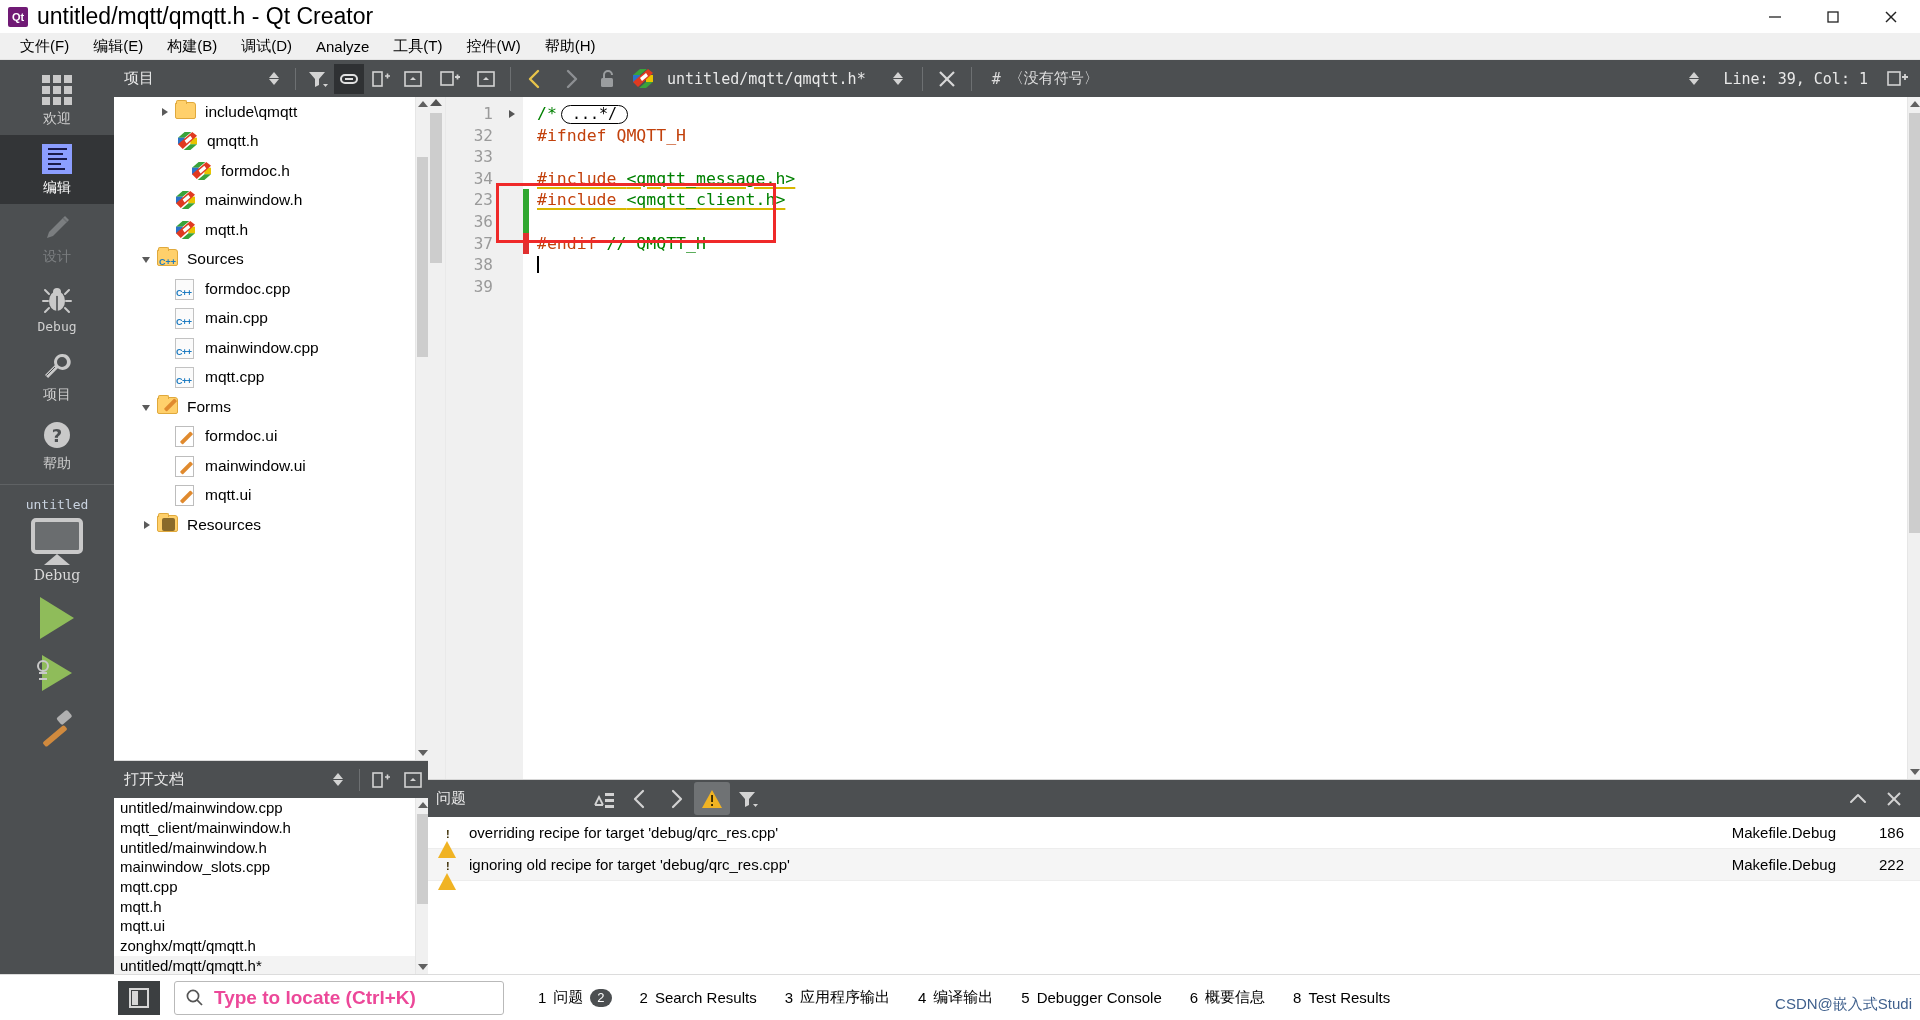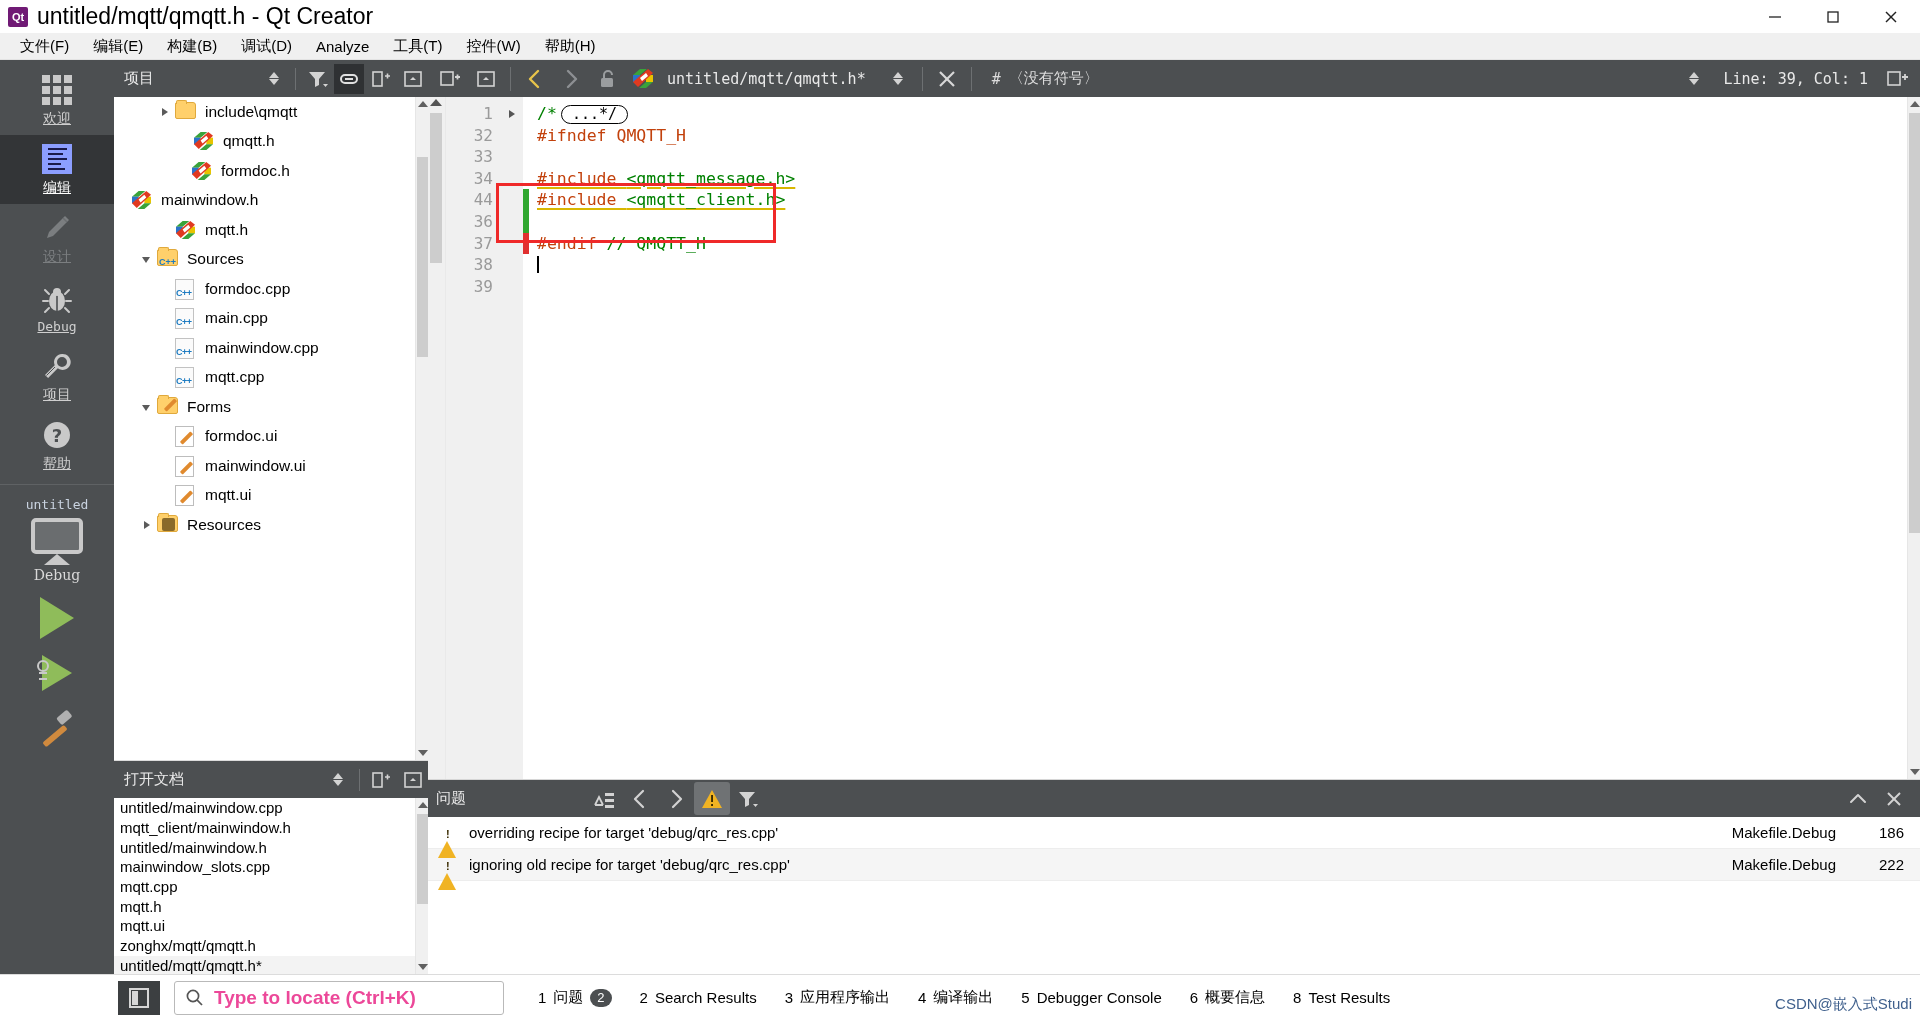--- a/index.html
+++ b/index.html
@@ -45,21 +45,21 @@
 
   
   .modebar {
     width: 114px; flex: 0 0 114px; background: #4c4f51;
     display: flex; flex-direction: column; color: #d6d6d6;
   }
   .mode-top { padding-top: 6px; }
   .mode {
     height: 69px; display: flex; flex-direction: column;
     align-items: center; justify-content: center; gap: 3px;
-    color: #cfcfcf; font-size: 14px; text-decoration: underline;
+    color: #cfcfcf; font-size: 14px;
   }
   .mode.active { background: #333537; color: #ffffff; }
   .mode.disabled { color: #7b7e80; }
   .mode-label { font-size: 14px; font-family: "Liberation Sans", sans-serif; }
   .mode-label.mono { font-family: "DejaVu Sans Mono", monospace; font-size: 13px; }
   .mode-ico { width: 34px; height: 34px; display:flex; align-items:center; justify-content:center; }
 
   .grid-ico { display: grid; grid-template-columns: repeat(3, 8px); grid-template-rows: repeat(3, 8px); gap: 3px; }
   .grid-ico i { background: #c9c9c9; display: block; }
   .edit-ico { width: 30px; height: 30px; background: #8c9eff; display: flex; align-items: center; justify-content: center; }
@@ -390,21 +390,21 @@
 
       <div class="tree">
         <div class="tree-scroll" id="tree-rows">
             <div class="trow" style="padding-left: 44px;">
               <span class="arrow right"></span>
               <span class="ficon">
                 <div class="fd"></div>
               </span>
               <span>include\qmqtt</span>
             </div>
-            <div class="trow" style="padding-left: 62px;">
+            <div class="trow" style="padding-left: 46px;">
               <span class="arrow"></span>
               <span class="ficon"><svg width="21" height="20" viewBox="0 0 22 21">
                   <polygon points="1,7 8,1 15,1 8,7" fill="#3aa33a"></polygon>
                   <polygon points="1,7 8,7 8,14 1,14" fill="#2b72c8"></polygon>
                   <polygon points="14,7 21,7 21,14 14,14" fill="#e8c300"></polygon>
                   <polygon points="14,14 21,14 14,20 7,20" fill="#3aa33a"></polygon>
                   <polygon points="1,14 16,1 21,5 6,19" fill="#e03a20"></polygon>
                   <polygon points="8,10 14,5 16,8 10,13" fill="#ffffff"></polygon>
                 </svg></span>
               <span>qmqtt.h</span>
@@ -414,21 +414,21 @@
               <span class="ficon"><svg width="21" height="20" viewBox="0 0 22 21">
                   <polygon points="1,7 8,1 15,1 8,7" fill="#3aa33a"></polygon>
                   <polygon points="1,7 8,7 8,14 1,14" fill="#2b72c8"></polygon>
                   <polygon points="14,7 21,7 21,14 14,14" fill="#e8c300"></polygon>
                   <polygon points="14,14 21,14 14,20 7,20" fill="#3aa33a"></polygon>
                   <polygon points="1,14 16,1 21,5 6,19" fill="#e03a20"></polygon>
                   <polygon points="8,10 14,5 16,8 10,13" fill="#ffffff"></polygon>
                 </svg></span>
               <span>formdoc.h</span>
             </div>
-            <div class="trow" style="">
+            <div class="trow" style="padding-left: 44px;">
               <span class="arrow"></span>
               <span class="ficon"><svg width="21" height="20" viewBox="0 0 22 21">
                   <polygon points="1,7 8,1 15,1 8,7" fill="#3aa33a"></polygon>
                   <polygon points="1,7 8,7 8,14 1,14" fill="#2b72c8"></polygon>
                   <polygon points="14,7 21,7 21,14 14,14" fill="#e8c300"></polygon>
                   <polygon points="14,14 21,14 14,20 7,20" fill="#3aa33a"></polygon>
                   <polygon points="1,14 16,1 21,5 6,19" fill="#e03a20"></polygon>
                   <polygon points="8,10 14,5 16,8 10,13" fill="#ffffff"></polygon>
                 </svg></span>
               <span>mainwindow.h</span>
@@ -675,21 +675,21 @@
       <div class="code-area">
         <div class="gutter-scroll">
           <div style="position:absolute;top:2px;left:2px;width:0;height:0;border-bottom:7px solid #555;border-left:6px solid transparent;border-right:6px solid transparent"></div>
           <div style="position:absolute;top:16px;left:2px;width:12px;height:150px;background:#cdcdcd"></div>
         </div>
         <div class="gutter" id="gutter">
             <div class="gline">1</div>
             <div class="gline">32</div>
             <div class="gline">33</div>
             <div class="gline">34</div>
-            <div class="gline">44</div>
+            <div class="gline">23</div>
             <div class="gline">36</div>
             <div class="gline">37</div>
             <div class="gline">38</div>
             <div class="gline">39</div>
           </div>
         <div class="foldcol" id="foldcol">
             <div class="foldcell">
               <span class="fa"></span>
             </div>
             <div class="foldcell"></div>

